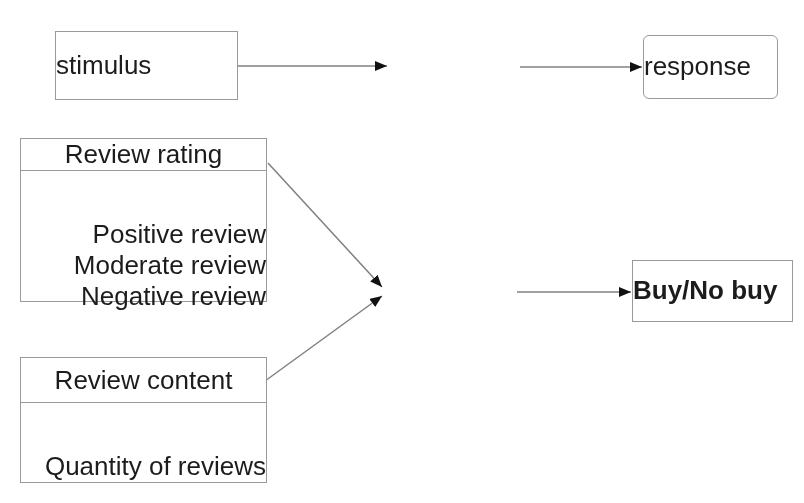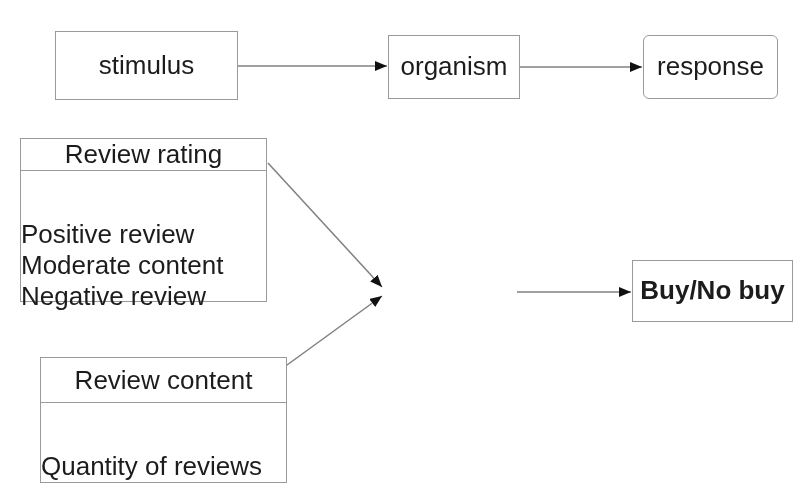--- a/index.html
+++ b/index.html
@@ -23,21 +23,20 @@
     width: 804px;
     height: 503px;
   }
   .box {
     position: absolute;
     box-sizing: border-box;
     border: 1px solid #9a9a9a;
     background: #ffffff;
     display: flex;
     align-items: center;
-    justify-content: center;
     font-size: 26px;
     white-space: nowrap;
     line-height: 1.15;
   }
   .group {
     position: absolute;
     box-sizing: border-box;
     border: 1px solid #9a9a9a;
     background: #ffffff;
     display: flex;
@@ -51,34 +50,34 @@
     display: flex;
     align-items: center;
     justify-content: center;
     font-size: 26px;
     white-space: nowrap;
   }
   .group-body {
     flex: 1;
     display: flex;
     flex-direction: column;
-    align-items: flex-start;
+    align-items: flex-end;
     justify-content: center;
   }
   .group-item {
     font-size: 26px;
     line-height: 31px;
     white-space: nowrap;
   }
   
   .stimulus  { left: 55px;  top: 31px;  width: 183px; height: 69px; }
   .organism  { left: 388px; top: 35px;  width: 132px; height: 64px; }
   .response  { left: 643px; top: 35px;  width: 135px; height: 64px; border-radius: 6px; }
   .rating    { left: 20px;  top: 138px; width: 247px; height: 164px; }
-  .content   { left: 20px;  top: 357px; width: 247px; height: 126px; margin-left: 20px; }
+  .content   { left: 20px;  top: 357px; width: 247px; height: 126px; }
   .consumer  { left: 383px; top: 260px; width: 134px; height: 63px; }
   .outcome   { left: 632px; top: 260px; width: 161px; height: 62px; font-weight: bold; }
 </style>
 </head>
 <body>
 
 <div class="canvas">
 
   <svg class="connectors" viewBox="0 0 804 503" xmlns="http://www.w3.org/2000/svg">
     <defs>
@@ -90,35 +89,32 @@
     <line x1="520" y1="67" x2="642" y2="67" stroke="#808080" stroke-width="1.5" marker-end="url(#ah)"></line>
     <line x1="268" y1="163" x2="382" y2="287" stroke="#808080" stroke-width="1.5" marker-end="url(#ah)"></line>
     <line x1="265" y1="381" x2="382" y2="296" stroke="#808080" stroke-width="1.5" marker-end="url(#ah)"></line>
     <line x1="517" y1="292" x2="631" y2="292" stroke="#808080" stroke-width="1.5" marker-end="url(#ah)"></line>
   </svg>
 
   <div class="box stimulus">
     <span>stimulus</span>
   </div>
 
-  <div class="box organism">
-    <span>organism</span>
-  </div>
 
   <div class="box response">
     <span>response</span>
   </div>
 
   <div class="group rating">
     <div class="group-header">
       <span>Review rating</span>
     </div>
     <div class="group-body">
       <div class="group-item">Positive review</div>
-      <div class="group-item">Moderate content</div>
+      <div class="group-item">Moderate review</div>
       <div class="group-item">Negative review</div>
     </div>
   </div>
 
   <div class="group content">
     <div class="group-header">
       <span>Review content</span>
     </div>
     <div class="group-body">
       <div class="group-item">Quantity of reviews</div>

